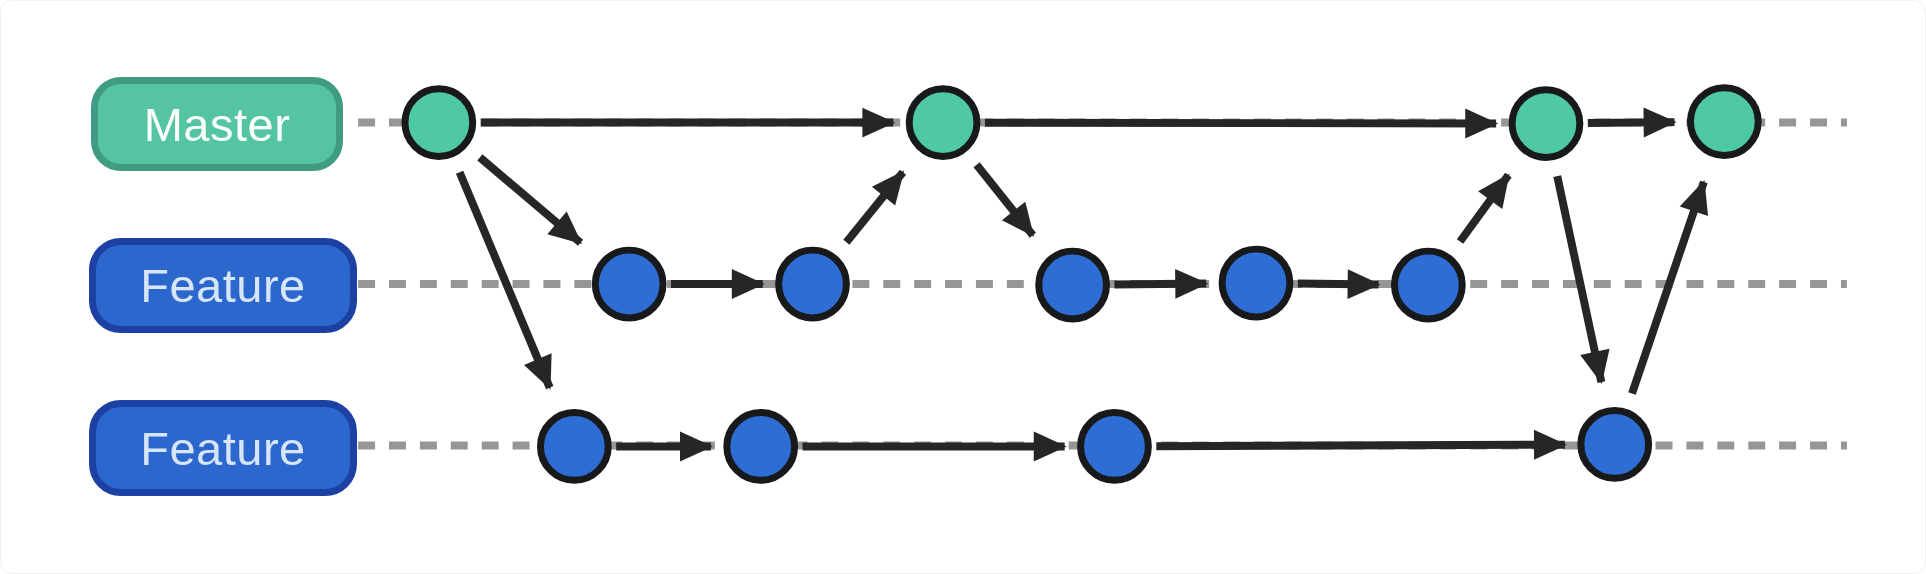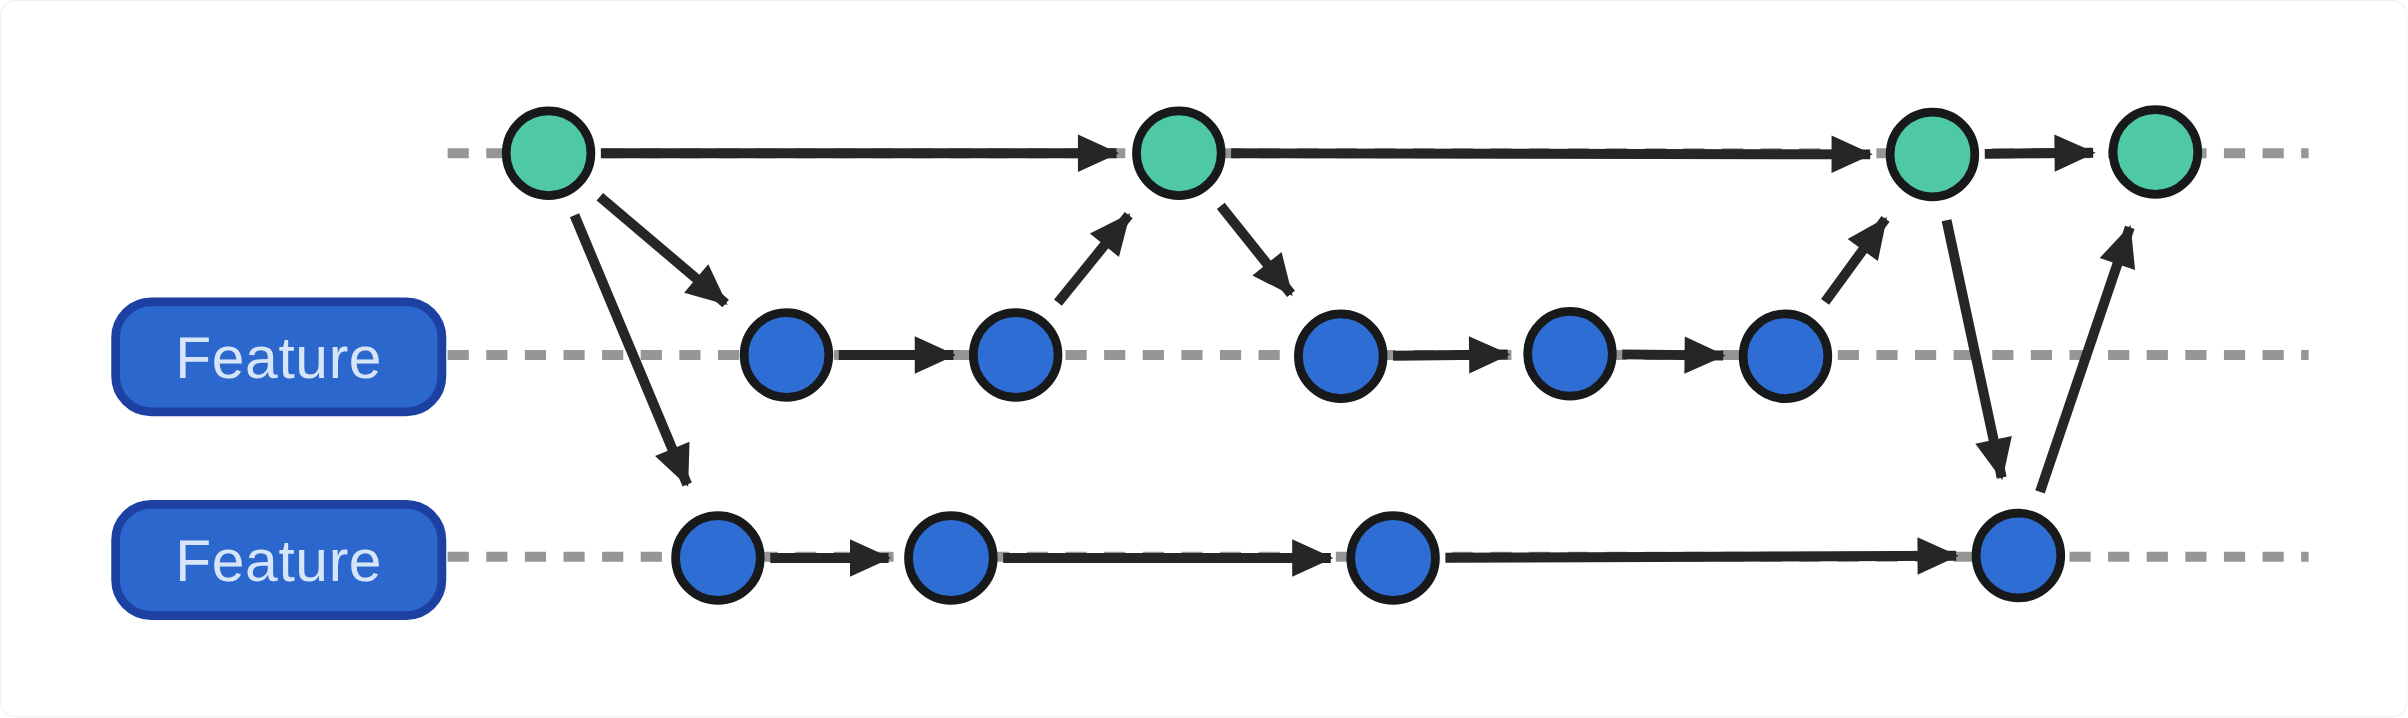--- a/index.html
+++ b/index.html
@@ -74,19 +74,22 @@
       <circle cx="812" cy="284" r="34" fill="#2E6ED4" stroke="#17191a" stroke-width="7"></circle>
       <circle cx="1073" cy="285" r="34" fill="#2E6ED4" stroke="#17191a" stroke-width="7"></circle>
       <circle cx="1257" cy="283" r="34" fill="#2E6ED4" stroke="#17191a" stroke-width="7"></circle>
       <circle cx="1430" cy="285" r="34" fill="#2E6ED4" stroke="#17191a" stroke-width="7"></circle>
       <circle cx="573" cy="447" r="34" fill="#2E6ED4" stroke="#17191a" stroke-width="7"></circle>
       <circle cx="760" cy="447" r="34" fill="#2E6ED4" stroke="#17191a" stroke-width="7"></circle>
       <circle cx="1115" cy="447" r="34" fill="#2E6ED4" stroke="#17191a" stroke-width="7"></circle>
       <circle cx="1617" cy="445" r="34" fill="#2E6ED4" stroke="#17191a" stroke-width="7"></circle>
     </svg>
 
+  <div class="pill" style="left: 90px; top: 76px; width: 252px; height: 94px; background: rgb(85, 196, 162); border: 7px solid rgb(63, 156, 131); border-radius: 30px; color: rgb(250, 254, 252);">
+    <span>Master</span>
+  </div>
   <div class="pill" style="left: 88px; top: 237px; width: 268px; height: 95px; background: rgb(44, 103, 206); border: 7px solid rgb(29, 65, 163); border-radius: 32px; color: rgb(215, 229, 248);">
     <span>Feature</span>
   </div>
   <div class="pill" style="left: 88px; top: 399px; width: 268px; height: 96px; background: rgb(44, 103, 206); border: 7px solid rgb(29, 65, 163); border-radius: 32px; color: rgb(215, 229, 248);">
     <span>Feature</span>
   </div>
 </div>
 
 </body></html>

